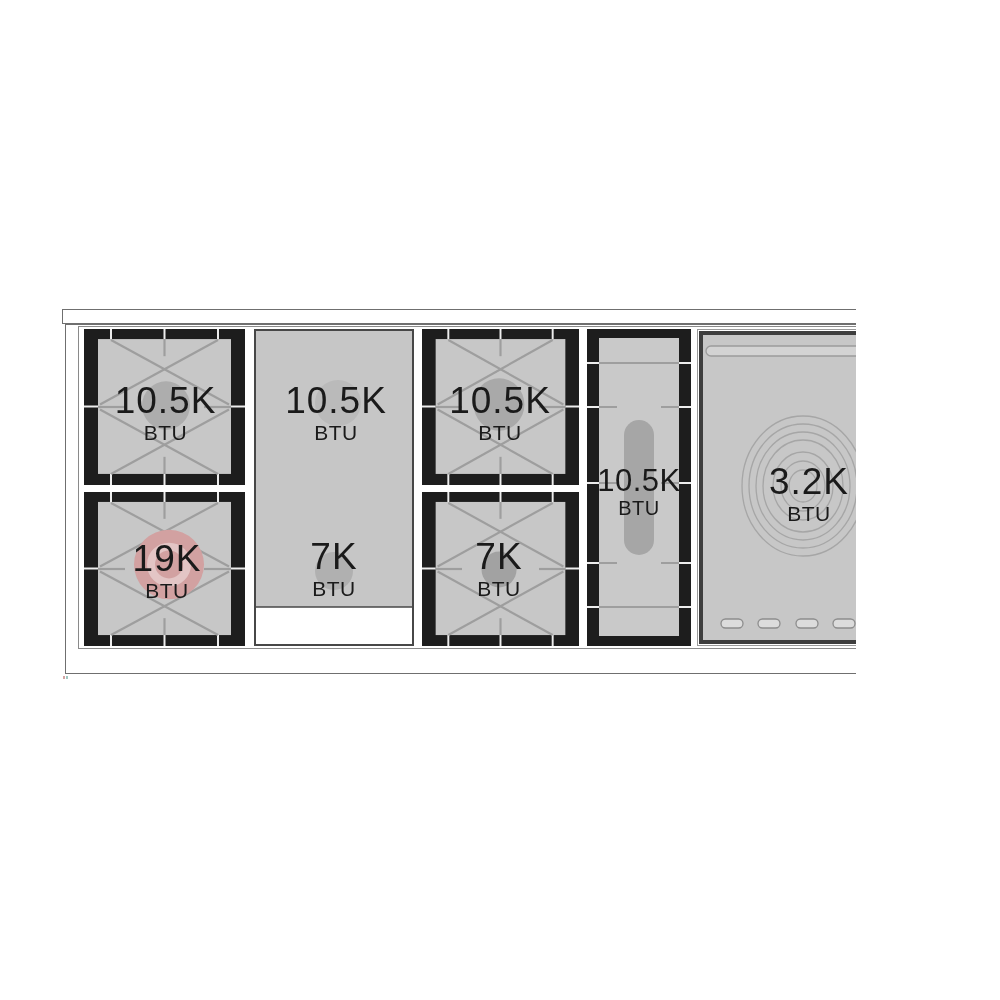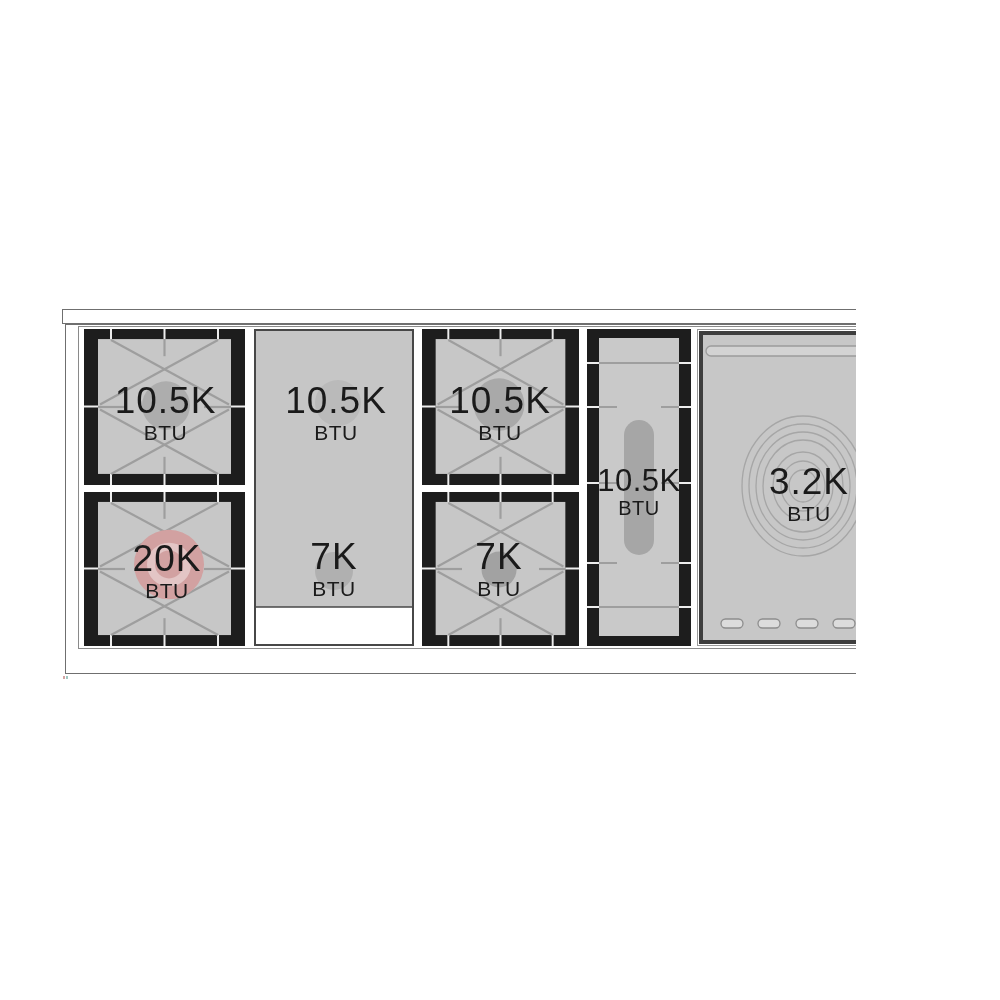--- a/index.html
+++ b/index.html
@@ -129,21 +129,21 @@
       <rect x="136" y="290" width="22" height="9" rx="4.5"></rect>
       <rect x="173" y="290" width="22" height="9" rx="4.5"></rect>
     </g>
   </svg>
 
   <div class="lbl" style="left:165.5px;top:382px">
     <div class="val">10.5K</div>
     <div class="unit">BTU</div>
   </div>
   <div class="lbl" style="left:167px;top:540px">
-    <div class="val">20K</div>
+    <div class="val">19K</div>
     <div class="unit">BTU</div>
   </div>
   <div class="lbl" style="left:336px;top:382px">
     <div class="val">10.5K</div>
     <div class="unit">BTU</div>
   </div>
   <div class="lbl" style="left:334px;top:538px">
     <div class="val">7K</div>
     <div class="unit">BTU</div>
   </div>

